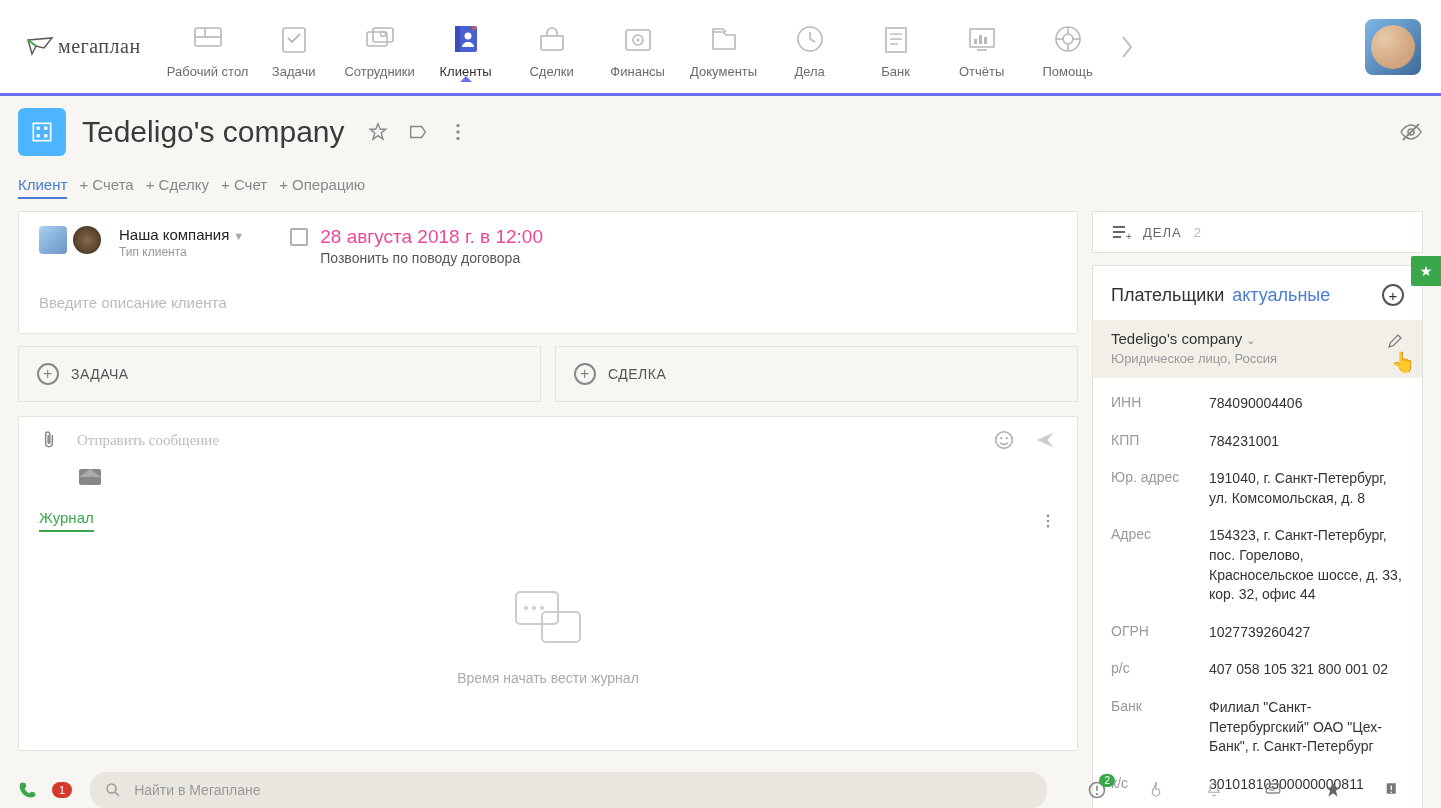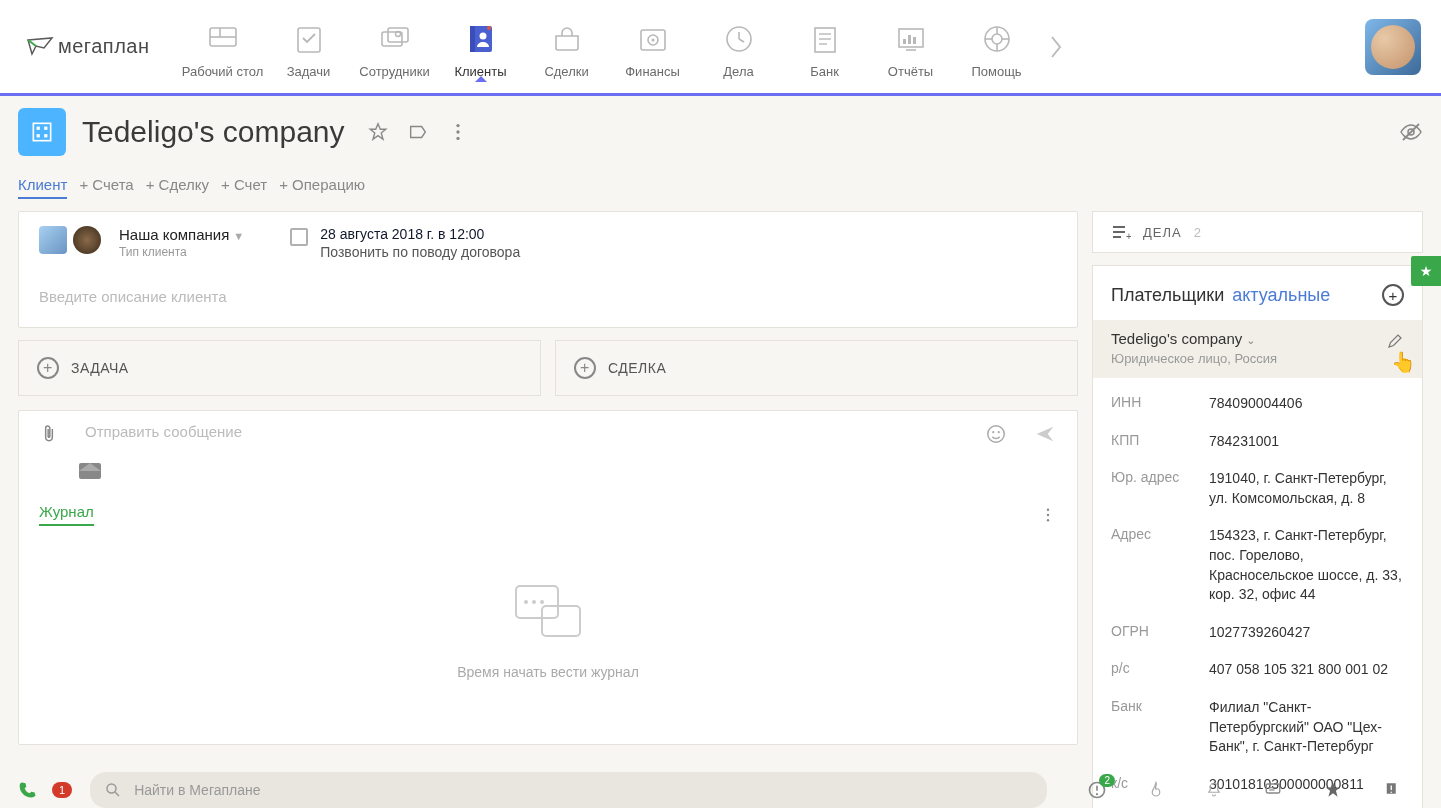--- a/index.html
+++ b/index.html
@@ -1,20 +1,20 @@
 <!DOCTYPE html>
 <html><head>
 <meta charset="utf-8">
 <style>
 * { box-sizing: border-box; margin: 0; padding: 0; }
 body { font-family: Arial, Helvetica, sans-serif; font-size: 14px; color: #333; background: #f7f6f2; width: 1441px; height: 808px; overflow: hidden; position: relative; }
 
 
 .topbar { display: flex; align-items: center; background: #fff; height: 96px; border-bottom: 3px solid #6b6ef0; position: relative; }
-.logo-box { display: flex; align-items: center; margin-left: 26px; margin-right: 30px; }
+.logo-box { display: flex; align-items: center; margin-left: 26px; margin-right: 24px; font-family: Liberation Serif, serif; }
 .logo-svg { width: 30px; height: 22px; }
 .logo-text { font-size: 20px; letter-spacing: 0.5px; color: #4a4a4a; margin-left: 2px; }
 .nav-items { display: flex; gap: 0; align-items: flex-start; height: 100%; }
 .nav-item { display: flex; flex-direction: column; align-items: center; width: 86px; padding-top: 22px; cursor: pointer; color: #6b6b6b; font-size: 13px; position: relative; }
 .nav-item svg { width: 34px; height: 34px; }
 .nav-item span { margin-top: 8px; text-align: center; }
 .nav-item.active { color: #333; }
 .nav-item.active::after { content:''; position:absolute; bottom:-3px; left:50%; transform:translateX(-50%); width:0; height:0; border-left:6px solid transparent; border-right:6px solid transparent; border-bottom:6px solid #6b6ef0; }
 .nav-right-arrow { margin-left: 8px; color:#bcbcbc; cursor:pointer; }
 .avatar { width: 56px; height: 56px; border-radius: 8px; margin-left: auto; margin-right: 20px; background: linear-gradient(135deg,#7eb7e8,#3d6a99); position: relative; }
@@ -45,32 +45,32 @@
 .ct-row { display:flex; align-items:flex-start; gap:10px; }
 .ct-avatars { display:flex; gap:6px; }
 .ct-avatars .av{ width:28px; height:28px; border-radius:4px; background:linear-gradient(135deg,#a8d0f0,#6a94c4); }
 .ct-avatars .av2{ width:28px; height:28px; border-radius:50%; background:radial-gradient(circle,#8a6a4a,#3a2a1a); }
 .ct-company { margin-left:8px; }
 .ct-company .name{ font-size:15px; color:#222; }
 .ct-company .sub{ font-size:12px; color:#999; margin-top:2px; }
 .ct-caret { color:#aaa; font-size:11px; margin-left:4px; }
 .ct-task { display:flex; gap:12px; margin-left:36px; align-items:flex-start; }
 .checkbox { width:18px; height:18px; border:2px solid #b0b0b0; border-radius:2px; margin-top:2px; }
-.ct-task-date { color:#0f172a; font-size:14px; }
+.ct-task-date { color:#ec4899; font-size:19px; }
 .ct-task-text { color:#555; font-size:14px; margin-top:2px; }
 .desc-input { margin-top:28px; color:#bbb; font-size:15px; }
 
 
 .action-row { display:flex; gap:14px; margin-top:12px; }
 .action-btn { flex:1; background:#f7f6f2; border:1px solid #e4e2da; padding:16px 18px; display:flex; align-items:center; gap:12px; color:#555; font-size:14px; letter-spacing:0.5px; cursor:pointer; }
 .plus-circ { width:22px; height:22px; border:2px solid #888; border-radius:50%; display:flex; align-items:center; justify-content:center; font-size:16px; color:#888; line-height:1; }
 
 
 .msgbox { margin-top:14px; padding:12px 20px 24px 20px; }
-.msg-row1 { display:flex; align-items:flex-start; gap:26px; }
+.msg-row1 { display:flex; align-items:center; gap:18px;font-family:Liberation Serif, serif; }
 .attach-ic{ color:#888; }
 .msg-input { flex:1; color:#bbb; font-size:15px; }
 .emoji-ic, .send-ic{ color:#aaa; }
 .mail-ic{ margin-top:18px; margin-left:40px; width:22px; height:16px; background:#888; border-radius:2px; position:relative;}
 .mail-ic::after{content:'';position:absolute;top:0;left:0;right:0;border-bottom:8px solid #aaa;border-left:11px solid transparent;border-right:11px solid transparent;}
 
 .journal-row{ display:flex; align-items:center; margin-top:24px; }
 .journal-tab{ color:#3aa84a; border-bottom:2px solid #3aa84a; padding-bottom:4px; font-size:15px; }
 .more-ic{ margin-left:auto; color:#888; }
 
@@ -166,20 +166,27 @@
         </svg>
         <span>Сделки</span>
       </div>
       <div class="nav-item">
         <svg viewBox="0 0 34 34">
           <rect x="5" y="8" width="24" height="20" rx="2" fill="none" stroke="#b8b8b8" stroke-width="1.6"></rect>
           <circle cx="17" cy="18" r="5" fill="none" stroke="#b8b8b8" stroke-width="1.6"></circle>
           <circle cx="17" cy="18" r="1.5" fill="#b8b8b8"></circle>
         </svg>
         <span>Финансы</span>
+      </div>
+      <div class="nav-item">
+        <svg viewBox="0 0 34 34">
+          <path d="M6 10h10l3 3h9v14H6z" fill="none" stroke="#b8b8b8" stroke-width="1.6"></path>
+          <path d="M6 10V7h10l3 3" fill="none" stroke="#b8b8b8" stroke-width="1.6"></path>
+        </svg>
+        <span>Документы</span>
       </div>
       <div class="nav-item">
         <svg viewBox="0 0 34 34">
           <circle cx="17" cy="17" r="12" fill="none" stroke="#b8b8b8" stroke-width="1.6"></circle>
           <line x1="17" y1="17" x2="17" y2="10" stroke="#b8b8b8" stroke-width="1.6"></line>
           <line x1="17" y1="17" x2="22" y2="20" stroke="#b8b8b8" stroke-width="1.6"></line>
         </svg>
         <span>Дела</span>
       </div>
       <div class="nav-item">

